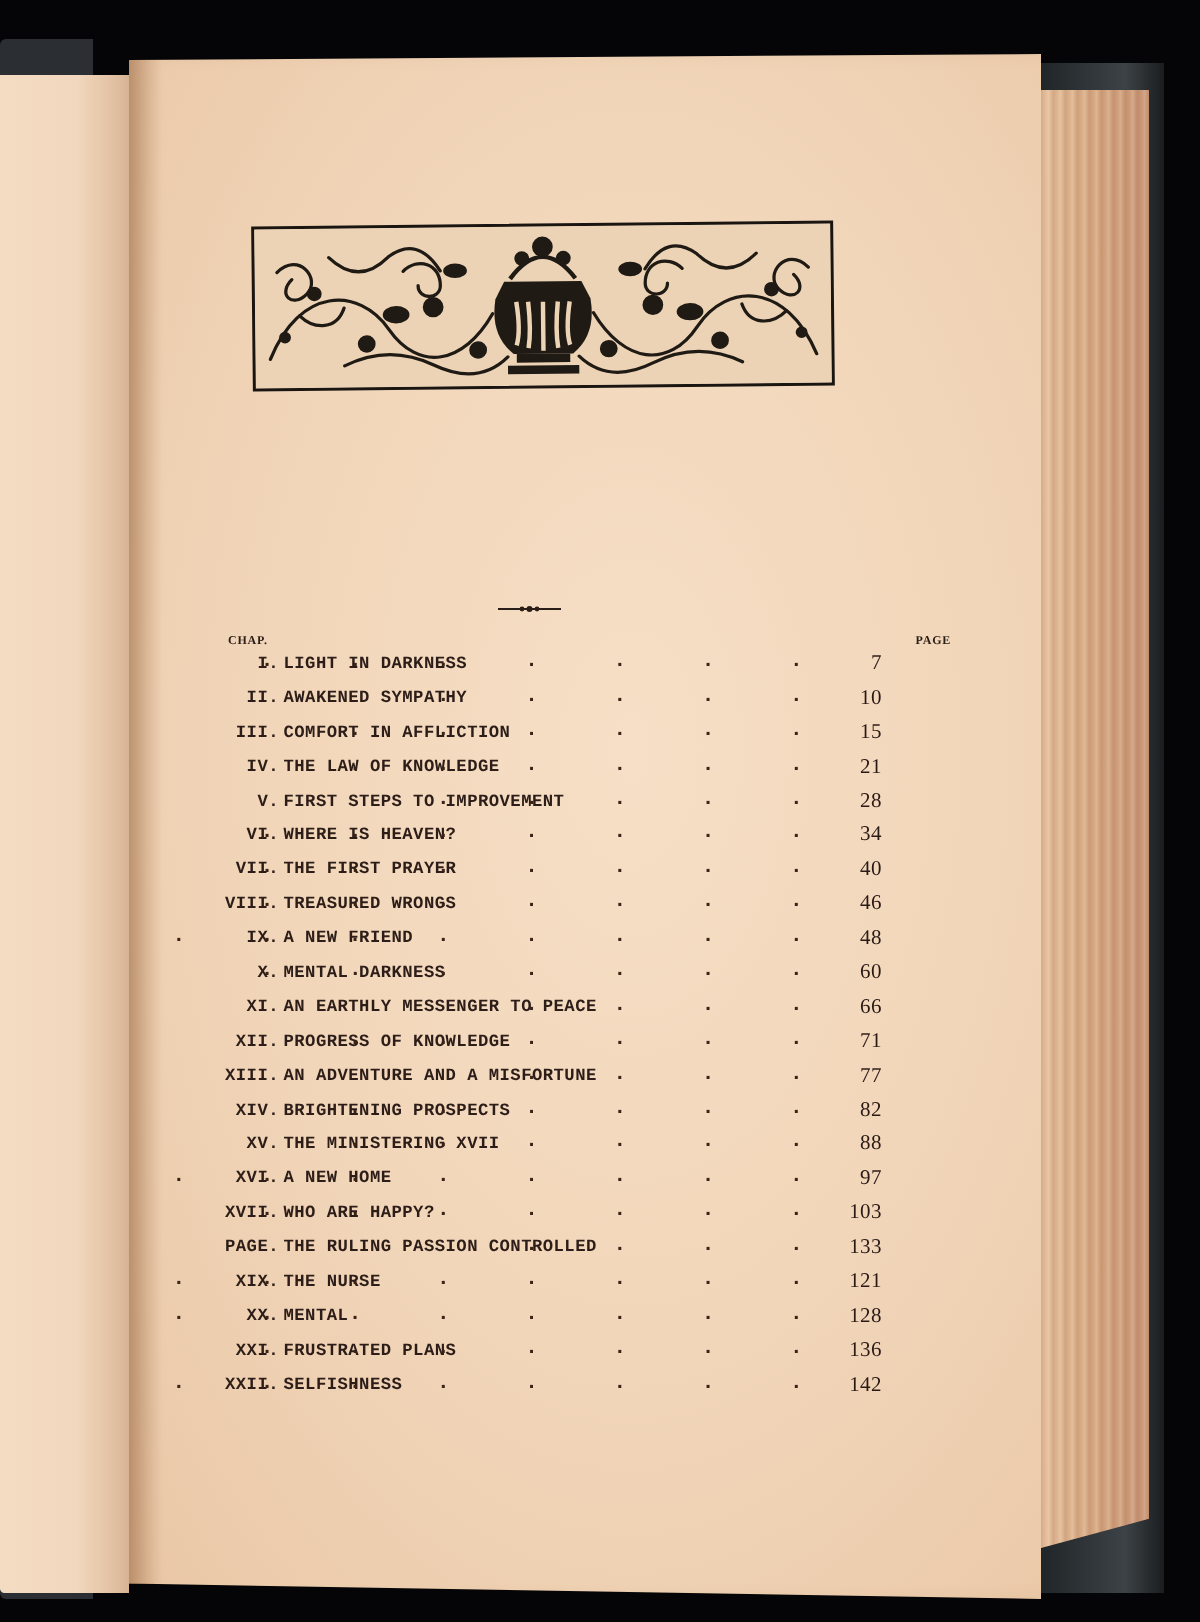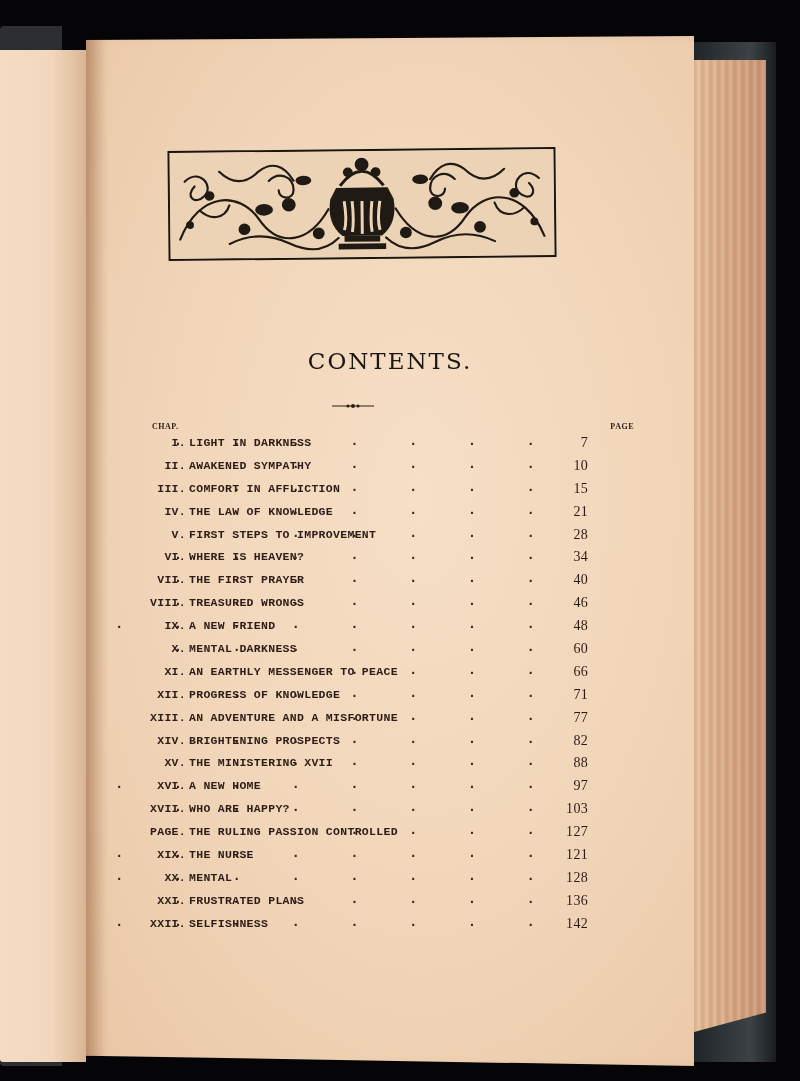--- a/index.html
+++ b/index.html
@@ -139,21 +139,20 @@
         <rect x="176" y="88" width="36" height="6" fill="#1f1a14"></rect>
         <rect x="170" y="96" width="48" height="6" fill="#1f1a14"></rect>
         <path d="M172 36 q 22 -30 44 0" stroke="#1f1a14" stroke-width="3" fill="none"></path>
         <circle cx="194" cy="14" r="7" fill="#1f1a14"></circle>
         <circle cx="180" cy="22" r="5" fill="#1f1a14"></circle>
         <circle cx="208" cy="22" r="5" fill="#1f1a14"></circle>
       </g>
     </svg>
   </div>
 
-  <div class="title">CONTENTS.</div>
 
   <svg class="rule" viewBox="0 0 42 8">
     <line x1="0" y1="4" x2="42" y2="4" stroke="#2a1e18" stroke-width="1.2"></line>
     <circle cx="16" cy="4" r="1.6" fill="#2a1e18"></circle>
     <circle cx="21" cy="4" r="2" fill="#2a1e18"></circle>
     <circle cx="26" cy="4" r="1.6" fill="#2a1e18"></circle>
   </svg>
 
   <div class="toc-head">
     <span class="chap">CHAP.</span>
@@ -260,21 +259,21 @@
     <div class="toc-row">
       <span class="num">XVII.</span>
       <span class="ttl">WHO ARE HAPPY?</span>
       <span class="dots">. . . . . . .</span>
       <span class="pg">103</span>
     </div>
     <div class="toc-row">
       <span class="num">PAGE.</span>
       <span class="ttl">THE RULING PASSION CONTROLLED</span>
       <span class="dots">. . . .</span>
-      <span class="pg">127</span>
+      <span class="pg">133</span>
     </div>
     <div class="toc-row">
       <span class="num">XIX.</span>
       <span class="ttl">THE NURSE</span>
       <span class="dots">. . . . . . . . .</span>
       <span class="pg">121</span>
     </div>
     <div class="toc-row">
       <span class="num">XX.</span>
       <span class="ttl">MENTAL</span>

